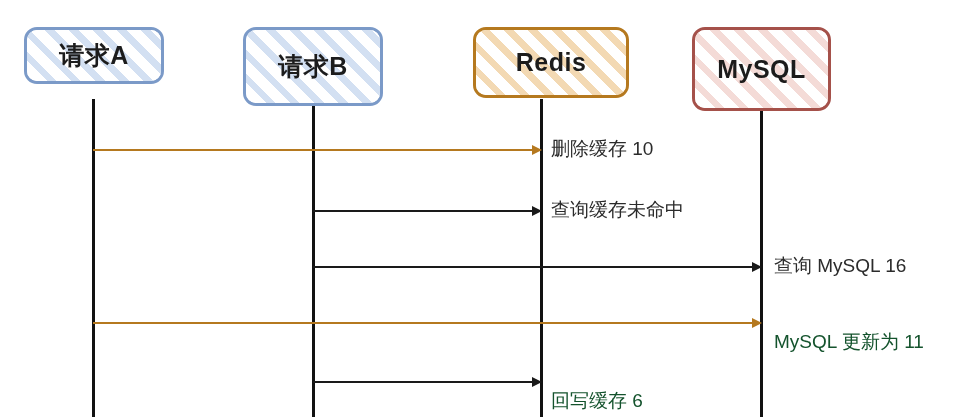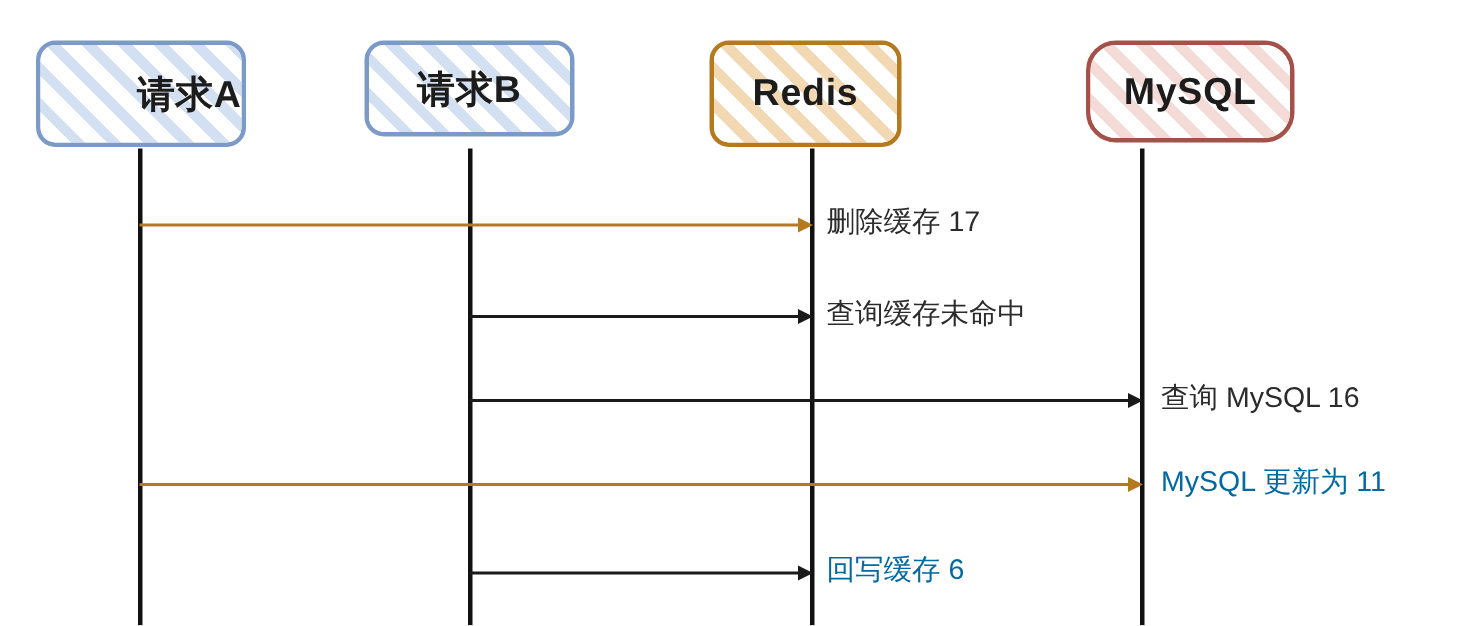--- a/index.html
+++ b/index.html
@@ -78,57 +78,57 @@
     position: absolute;
     font-size: 19px;
     white-space: nowrap;
     line-height: 1;
   }
   .c-black { background: #1a1a1a; }
   .c-orange { background: #b5791f; }
   .h-black { border-left: 10px solid #1a1a1a; }
   .h-orange { border-left: 10px solid #b5791f; }
   .t-black { color: #2b2b2b; }
-  .t-orange { color: #0369a1; }
+  .t-orange { color: #14532d; margin-top: 20px; }
 </style>
 </head>
 <body>
 
 <div id="diagram-root" style="width: 977px; height: 417px; background: rgb(255, 255, 255);">
 
   <div id="lifelines-layer">
       <div class="lifeline" style="left: 92px; top: 99px; height: 318px; width: 3px; background: rgb(17, 17, 17);"></div>
       <div class="lifeline" style="left: 312px; top: 99px; height: 318px; width: 3px; background: rgb(17, 17, 17);"></div>
       <div class="lifeline" style="left: 540px; top: 99px; height: 318px; width: 3px; background: rgb(17, 17, 17);"></div>
       <div class="lifeline" style="left: 760px; top: 99px; height: 318px; width: 3px; background: rgb(17, 17, 17);"></div>
     </div>
 
   <div id="participants-layer">
-      <div class="participant p-blue" style="left: 24px; top: 27px; width: 140px; height: 71px; justify-content: flex-end;">
+      <div class="participant p-blue" style="left: 24px; top: 27px; width: 140px; height: 57px;">
         <div class="hatch"></div>
         <span class="pname">请求A</span>
       </div>
-      <div class="participant p-blue" style="left: 243px; top: 27px; width: 140px; height: 64px;">
+      <div class="participant p-blue" style="left: 243px; top: 27px; width: 140px; height: 79px;">
         <div class="hatch"></div>
         <span class="pname">请求B</span>
       </div>
-      <div class="participant p-orange" style="left: 473px; top: 27px; width: 128px; height: 71px;">
+      <div class="participant p-orange" style="left: 473px; top: 27px; width: 156px; height: 71px;">
         <div class="hatch"></div>
         <span class="pname">Redis</span>
       </div>
-      <div class="participant p-red" style="left: 724px; top: 27px; width: 139px; height: 68px; border-radius: 20px;">
+      <div class="participant p-red" style="left: 692px; top: 27px; width: 139px; height: 84px;">
         <div class="hatch"></div>
         <span class="pname">MySQL</span>
       </div>
     </div>
 
   <div id="messages-layer">
       <div class="msg-line c-orange" style="left: 93px; top: 149px; width: 440px;"></div>
       <div class="msg-head h-orange" style="left: 532px; top: 145px;"></div>
-      <div class="msg-label t-black" style="left: 551px; top: 139px;">删除缓存 17</div>
+      <div class="msg-label t-black" style="left: 551px; top: 139px;">删除缓存 10</div>
       <div class="msg-line c-black" style="left: 313px; top: 210px; width: 220px;"></div>
       <div class="msg-head h-black" style="left: 532px; top: 206px;"></div>
       <div class="msg-label t-black" style="left: 551px; top: 200px; font-family: Liberation Serif, serif;">查询缓存未命中</div>
       <div class="msg-line c-black" style="left: 313px; top: 266px; width: 440px;"></div>
       <div class="msg-head h-black" style="left: 752px; top: 262px;"></div>
       <div class="msg-label t-black" style="left: 774px; top: 256px;">查询 MySQL 16</div>
       <div class="msg-line c-orange" style="left: 93px; top: 322px; width: 660px;"></div>
       <div class="msg-head h-orange" style="left: 752px; top: 318px;"></div>
       <div class="msg-label t-orange" style="left: 774px; top: 312px;">MySQL 更新为 11</div>
       <div class="msg-line c-black" style="left: 313px; top: 381px; width: 220px;"></div>

